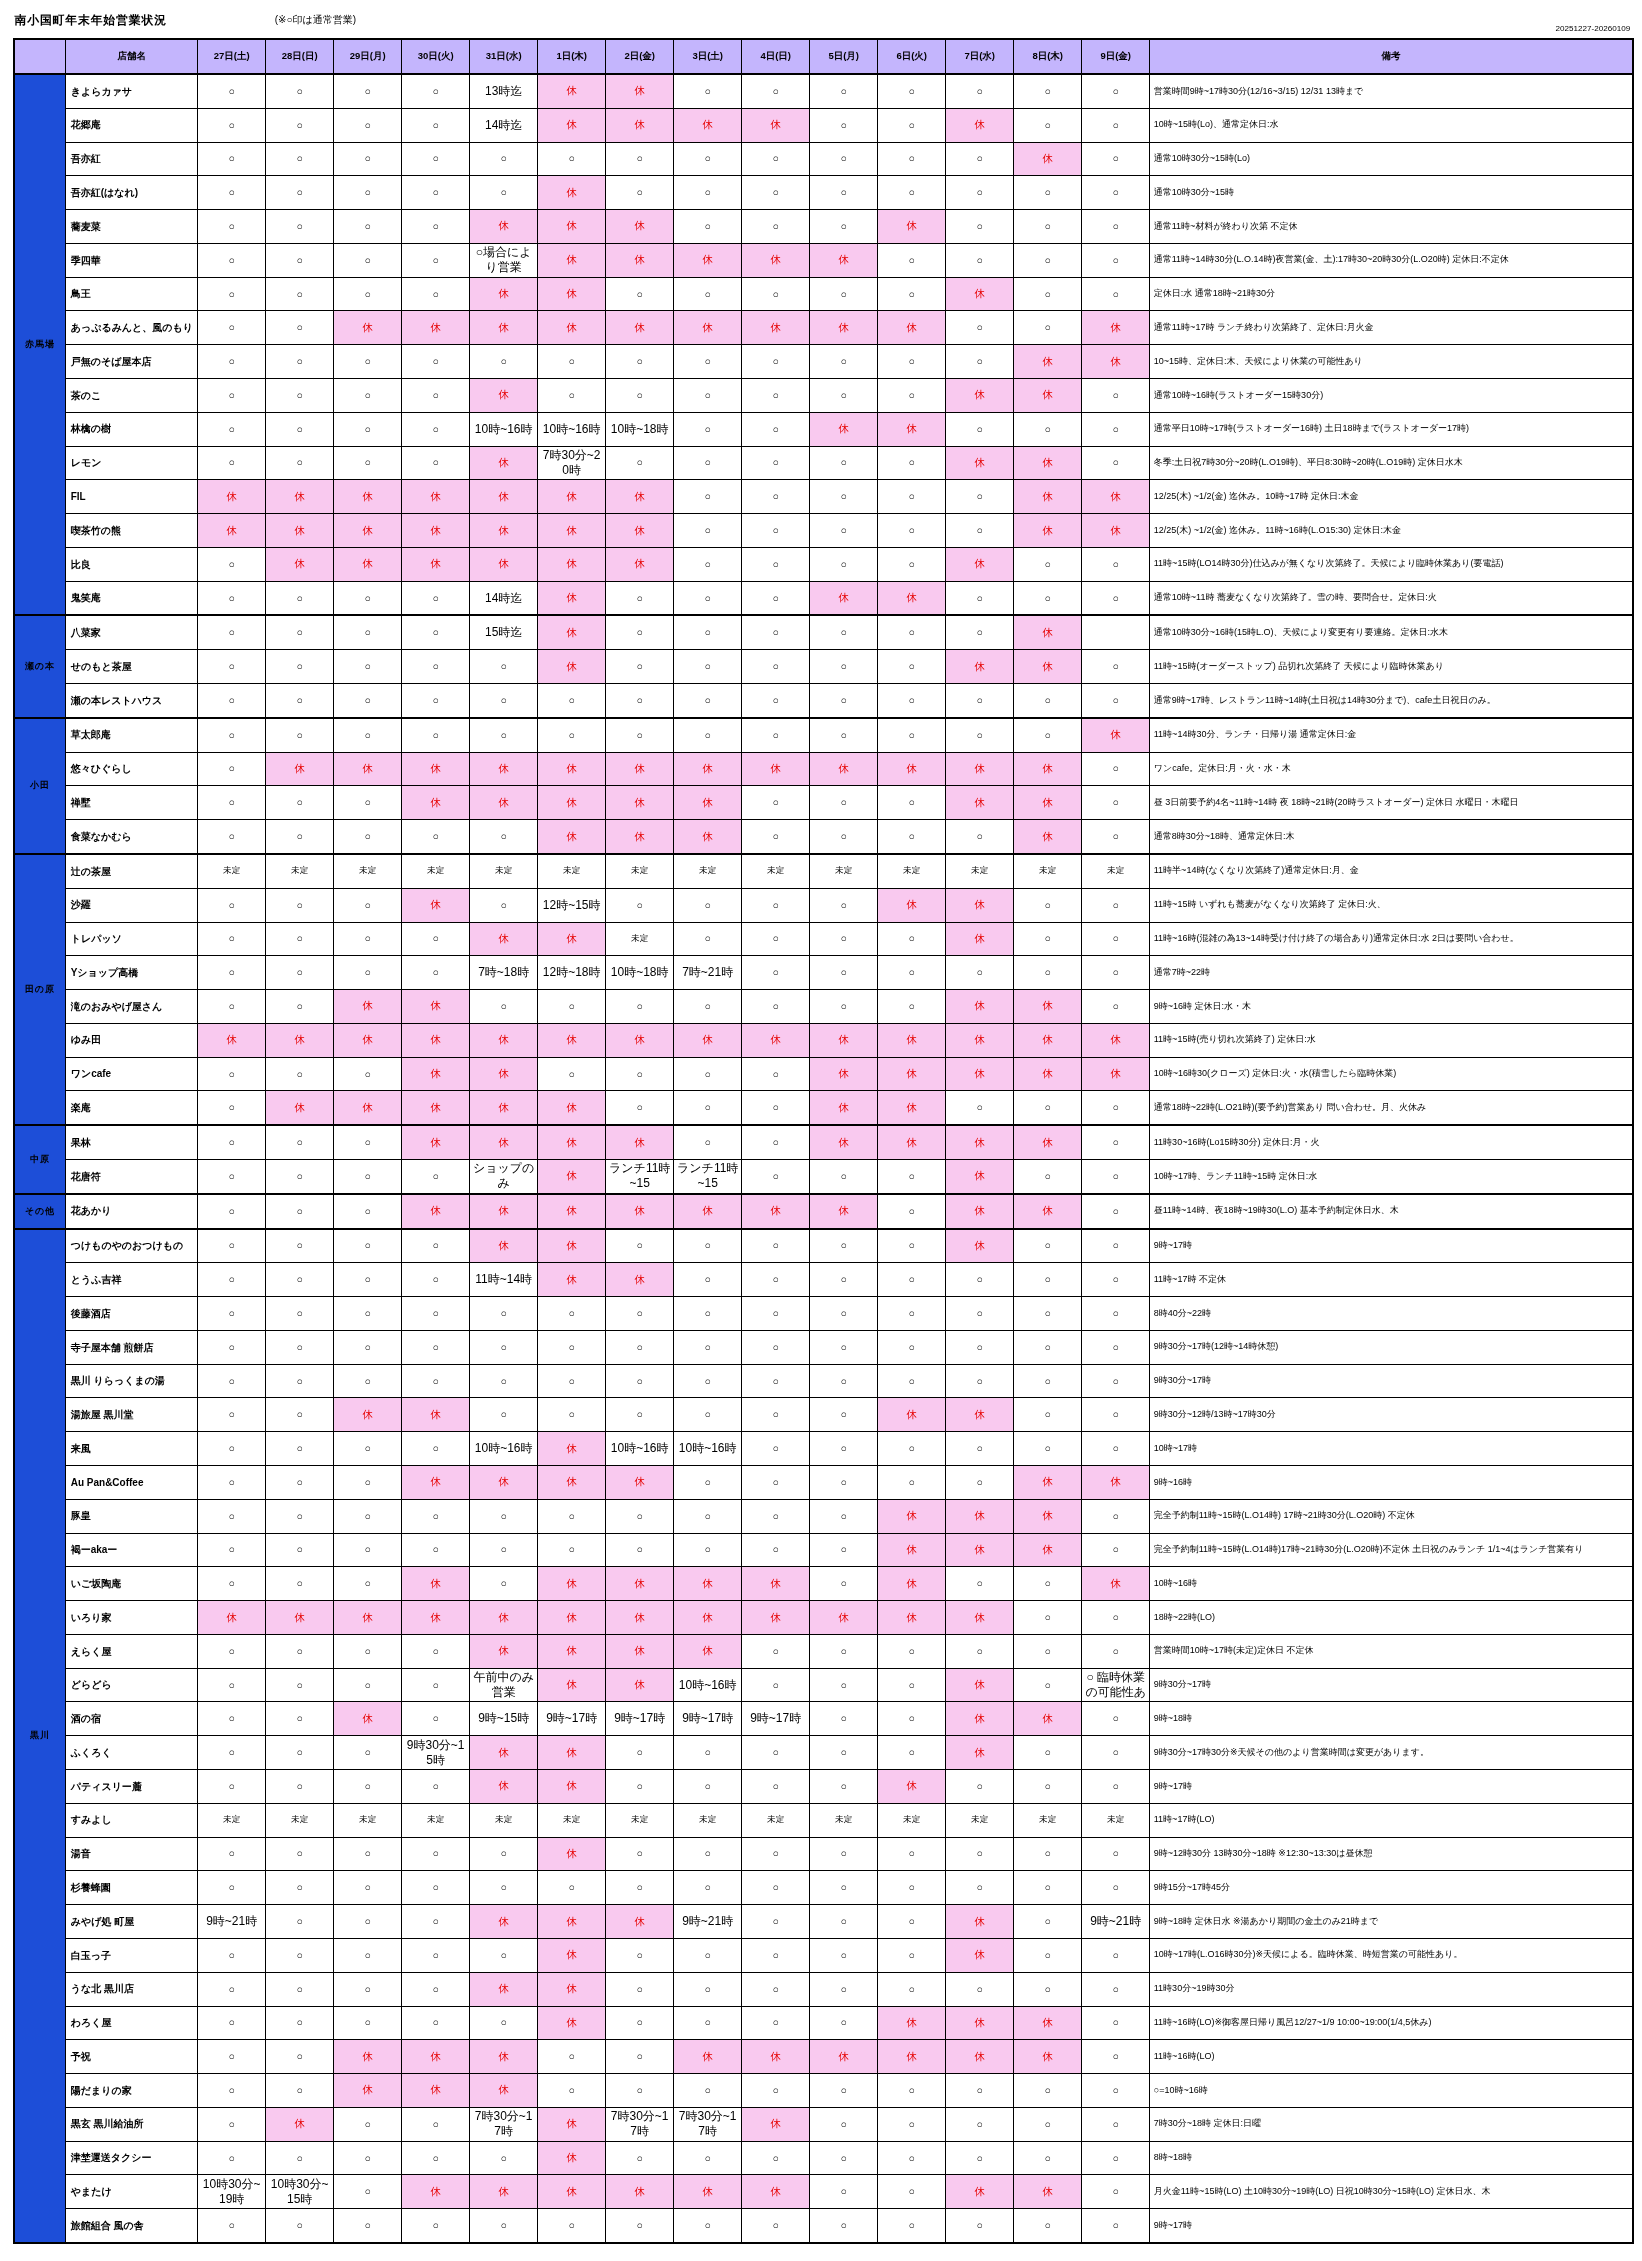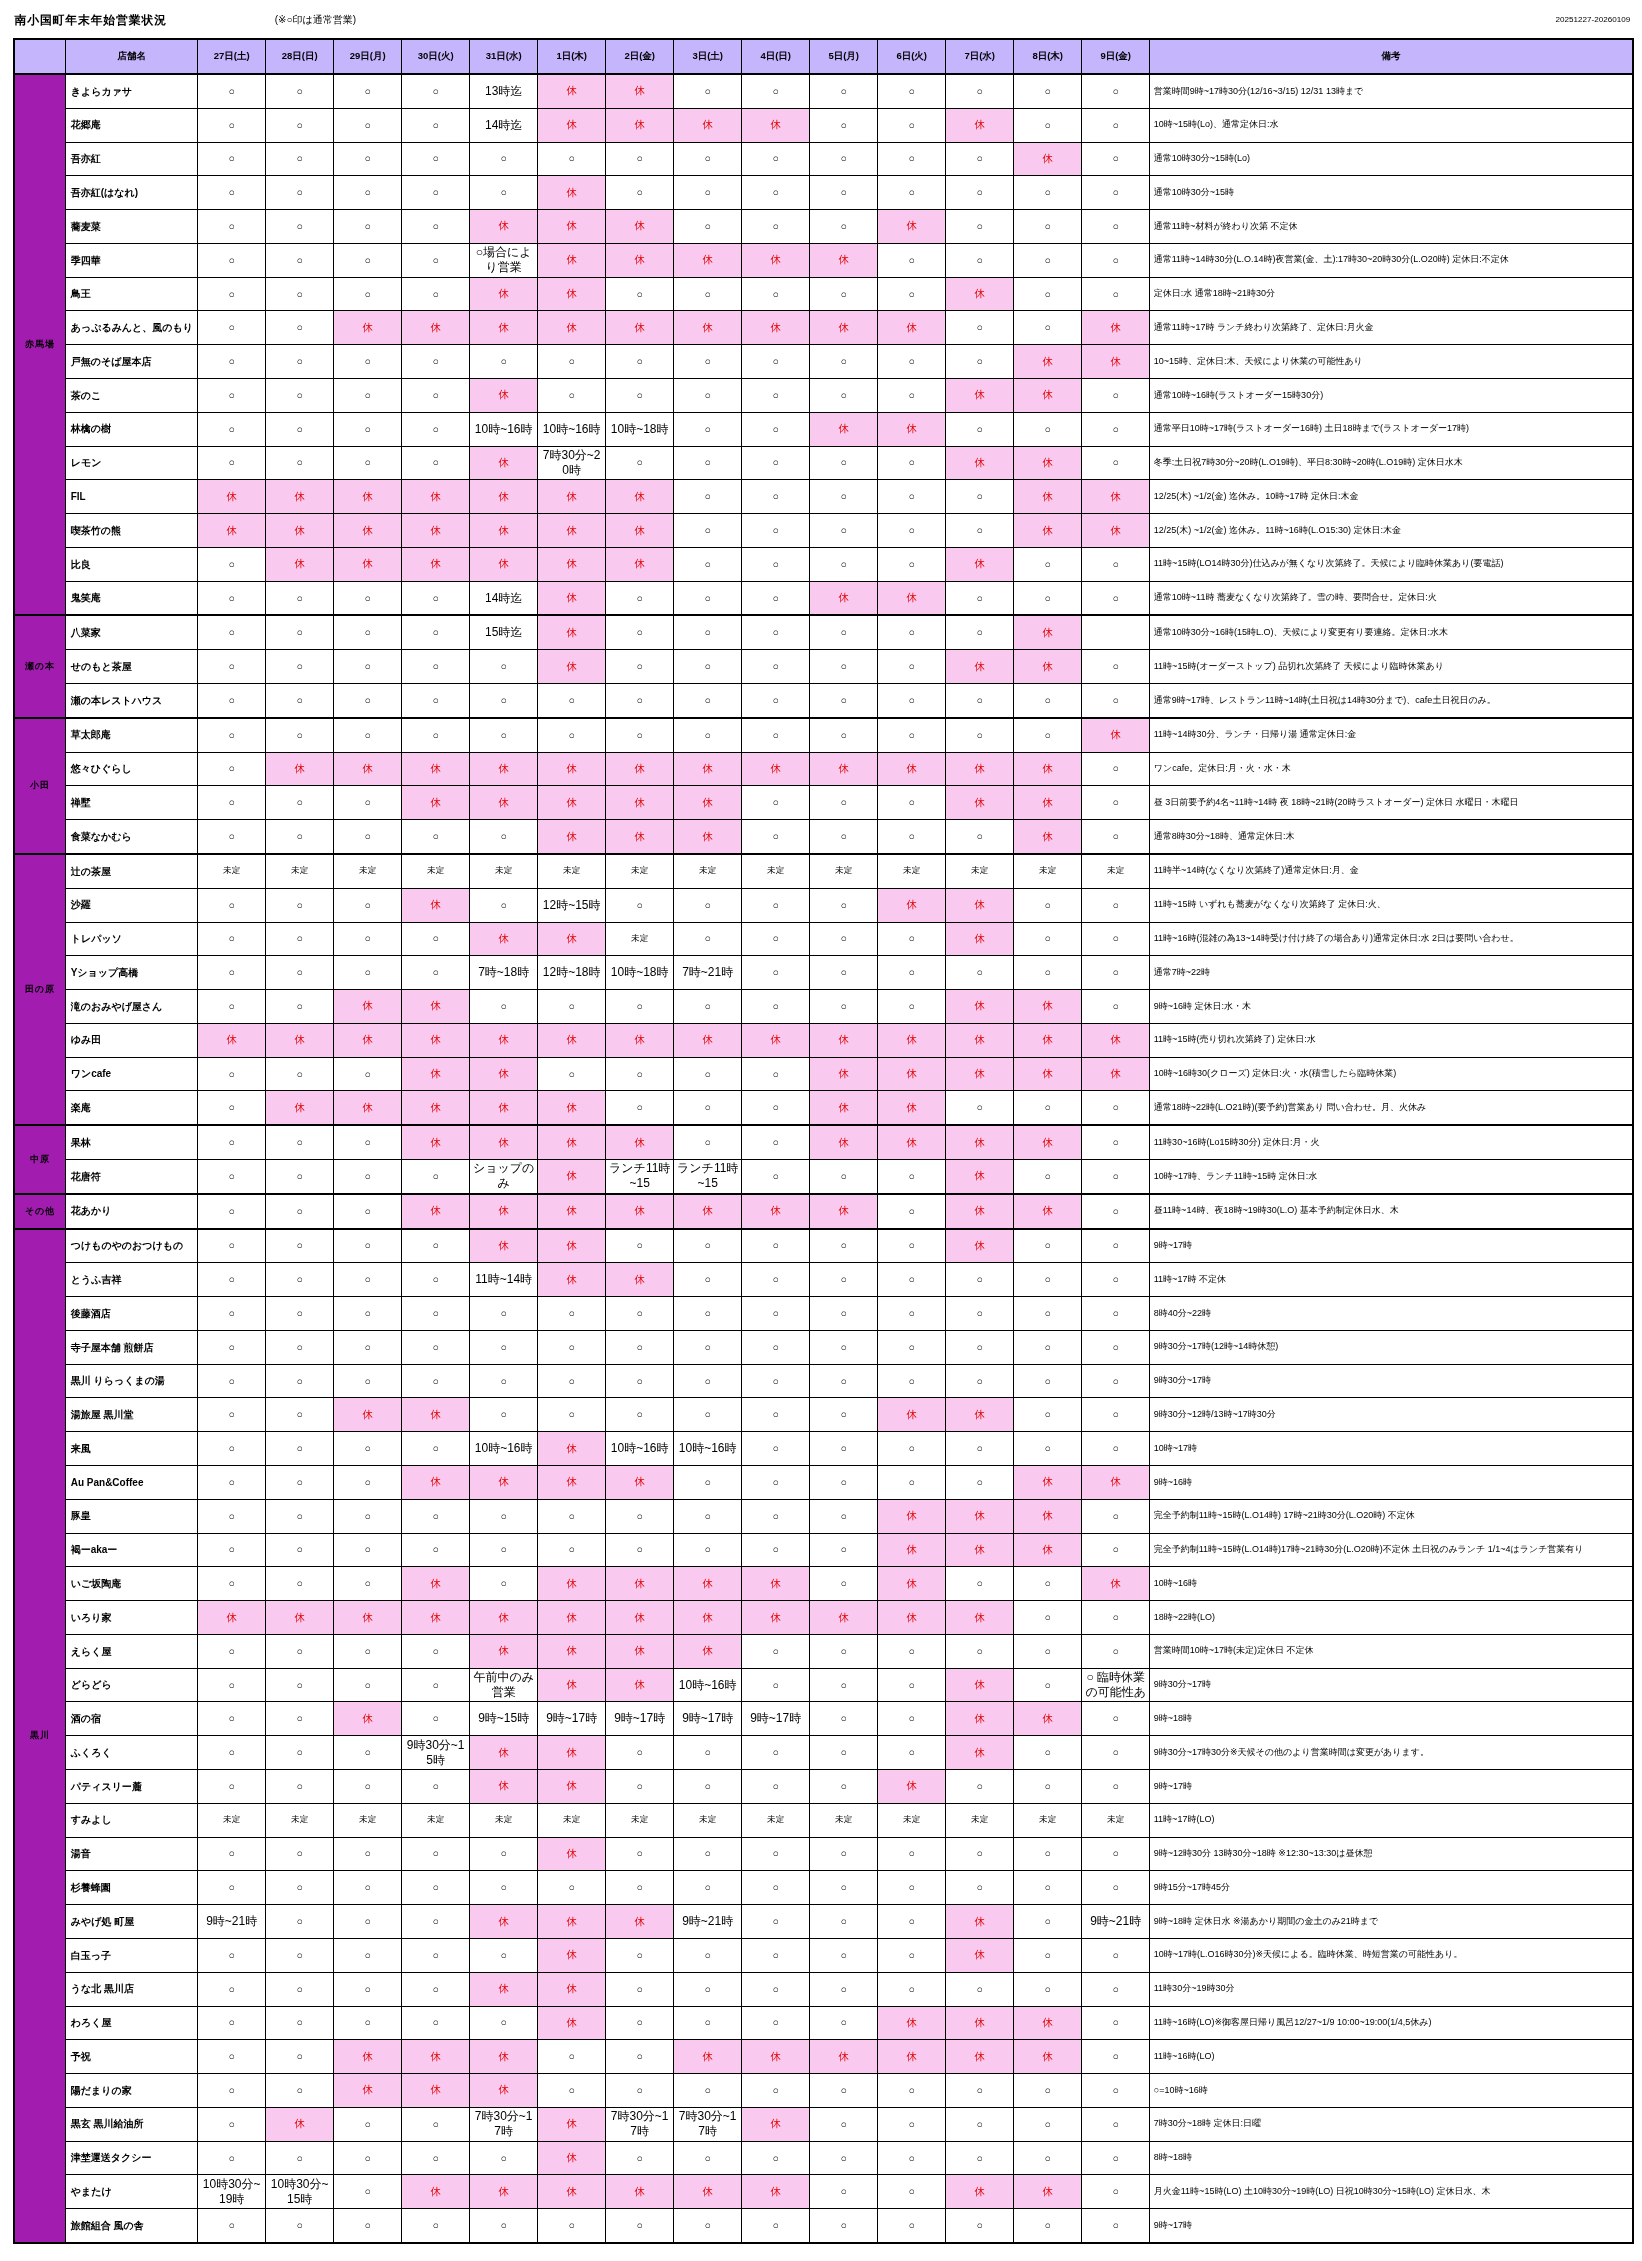--- a/index.html
+++ b/index.html
@@ -1,29 +1,29 @@
 <!DOCTYPE html>
 <html style="font-size:14.5px"><head>
 <meta charset="utf-8">
 <style>
   html,body{margin:0;padding:0;background:#fff;}
   body{width:1643px;font-family:"Liberation Sans","DejaVu Sans",sans-serif;color:#000;}
   .page{padding:7.2px 12.7px 9px 12.7px;}
   .titlebar{position:relative;height:31px;text-align:right;}
   .title{position:absolute;left:1.8px;top:5.4px;font-size:11.8px;font-weight:bold;letter-spacing:0.9px;}
   .subnote{position:absolute;left:262px;top:6.3px;font-size:10px;}
-  .daterange{position:absolute;right:0;top:8px;font-size:8.1px;}
+  .daterange{position:absolute;right:0;top:17px;font-size:8.1px;}
   table{border-collapse:collapse;table-layout:fixed;width:1617px;border:2.3px solid #000;}
   col.c-group{width:52px;} col.c-name{width:132px;} col.c-date{width:68px;} col.c-remark{width:483px;}
   th,td{border-left:0.9px solid #000;border-right:0.9px solid #000;border-top:1.4px solid #000;border-bottom:1.4px solid #000;
         padding:0.9px 1.8px;text-align:center;vertical-align:middle;overflow:hidden;}
   thead th{background:#c4b5fd;font-size:9.5px;font-weight:bold;height:31px;}
   thead th.h-name{border-left:1.4px solid #000;}
   tbody td{height:31px;}
-  td.group{font-size:9px;font-weight:bold;background:#a21caf;letter-spacing:0.9px;}
+  td.group{font-size:9px;font-weight:bold;background:#1d4ed8;letter-spacing:0.9px;}
   td.shop{font-size:10px;font-weight:bold;text-align:left;padding-left:4.5px;border-right:1.4px solid #000;line-height:1.15;}
   td.open{font-size:10.4px;}
   td.closed{background:#f9c9ef;color:#e60000;font-size:10.4px;}
   td.tbd{font-size:8.6px;}
   td.time{font-size:12px;line-height:1.25;white-space:normal;word-break:break-all;}
   td.empty{background:#fff;}
   td.remark{font-size:9px;text-align:left;padding:0.9px 3.6px;line-height:1.3;border-left:1.4px solid #000;white-space:normal;word-break:break-all;}
   tr.group-start td{border-top:2.3px solid #000;}
 </style>
 </head>

